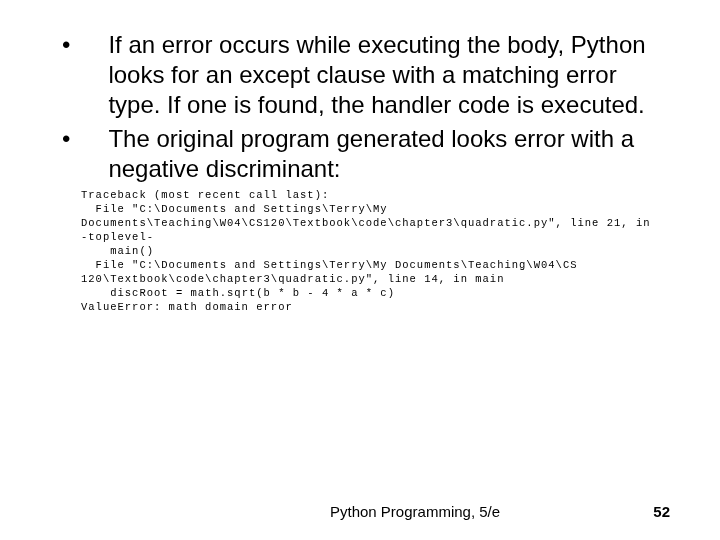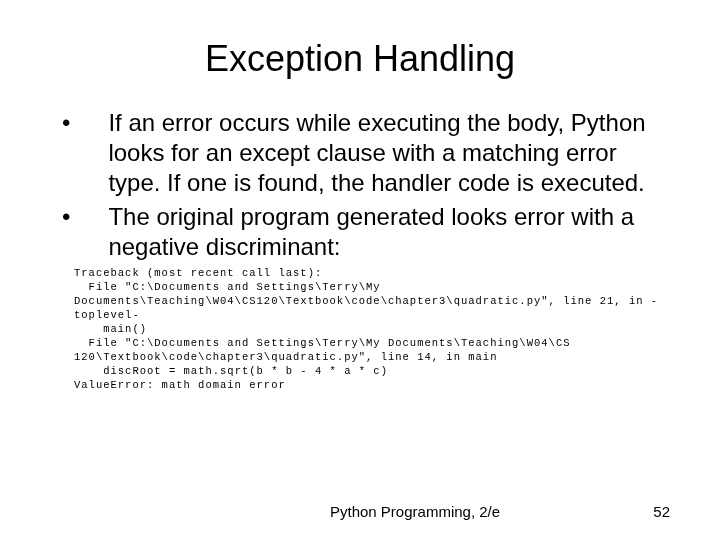--- a/index.html
+++ b/index.html
@@ -48,62 +48,62 @@
       font-size: 24px;
       line-height: 30px;
       margin-left: 24px;
     }
     .traceback {
       font-family: "Courier New", Courier, monospace;
       font-size: 10.5px;
       line-height: 14px;
       letter-spacing: 1px;
       margin-top: 4px;
-      margin-left: 12px;
+      margin-left: 19px;
       white-space: pre-wrap;
       word-wrap: break-word;
     }
     .footer {
       position: absolute;
       bottom: 20px;
       left: 0;
       width: 100%;
       padding: 0 50px;
       display: flex;
       justify-content: space-between;
       align-items: baseline;
     }
     .footer-text {
       font-size: 15px;
       margin-left: 280px;
     }
     .page-number {
       font-size: 15px;
+      font-weight: bold;
     }
   </style>
 </head>
 <body>
 
 <div class="slide">
-  <h1 class="title">Exception Handling</h1>
 
   <div class="content">
     <div class="bullet-item">
       <span class="bullet">•</span>
       <span class="bullet-text">If an error occurs while executing the body, Python looks for an except clause with a matching error type. If one is found, the handler code is executed.</span>
     </div>
     <div class="bullet-item">
       <span class="bullet">•</span>
       <span class="bullet-text">The original program generated looks error with a negative discriminant:</span>
     </div>
     <div class="traceback">Traceback (most recent call last):
   File "C:\Documents and Settings\Terry\My Documents\Teaching\W04\CS120\Textbook\code\chapter3\quadratic.py", line 21, in -toplevel-
     main()
   File "C:\Documents and Settings\Terry\My Documents\Teaching\W04\CS 120\Textbook\code\chapter3\quadratic.py", line 14, in main
     discRoot = math.sqrt(b * b - 4 * a * c)
 ValueError: math domain error</div>
   </div>
 
   <div class="footer">
-    <span class="footer-text">Python Programming, 2/e</span>
+    <span class="footer-text">Python Programming, 5/e</span>
     <span class="page-number">52</span>
   </div>
 </div>
 
 </body></html>

